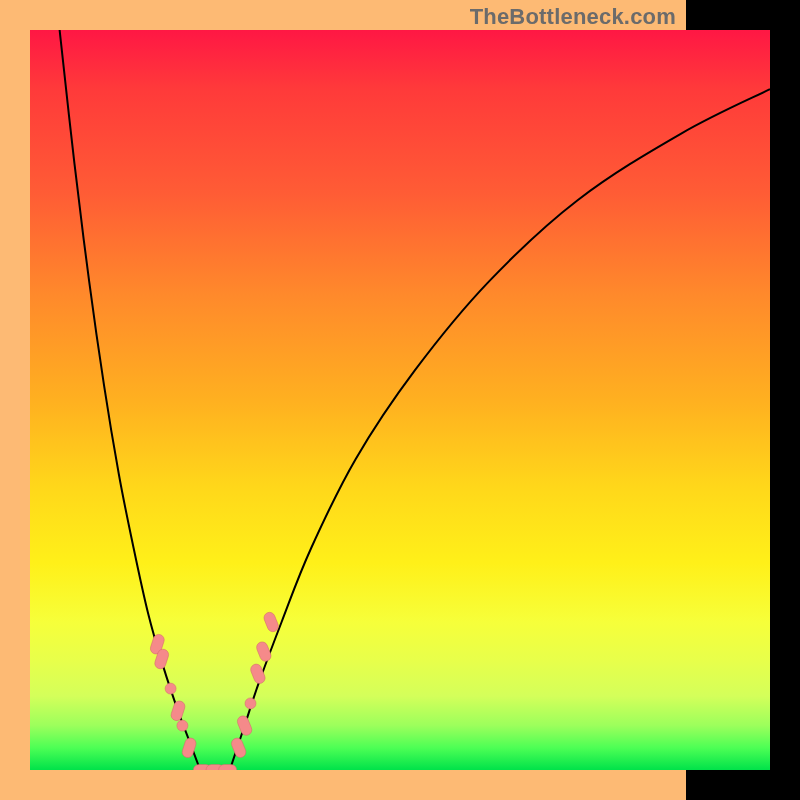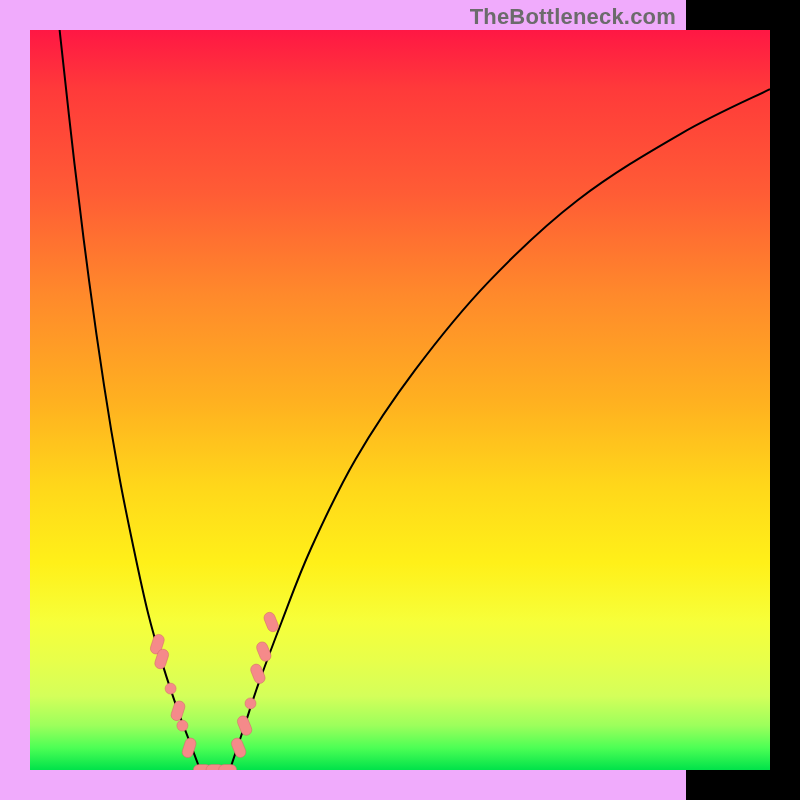--- a/index.html
+++ b/index.html
@@ -8,21 +8,21 @@
     width: 800px;
     height: 800px;
     overflow: hidden;
     background: #000;
     font-family: Arial, Helvetica, sans-serif;
   }
   .outer {
     position: relative;
     width: 686px;
     height: 800px;
-    background: #f0abfc;
+    background: #fdba74;
   }
   .plot-area {
     position: absolute;
     left: 30px;
     top: 30px;
     width: 740px;
     height: 740px;
     
     background: linear-gradient(
       to bottom,

